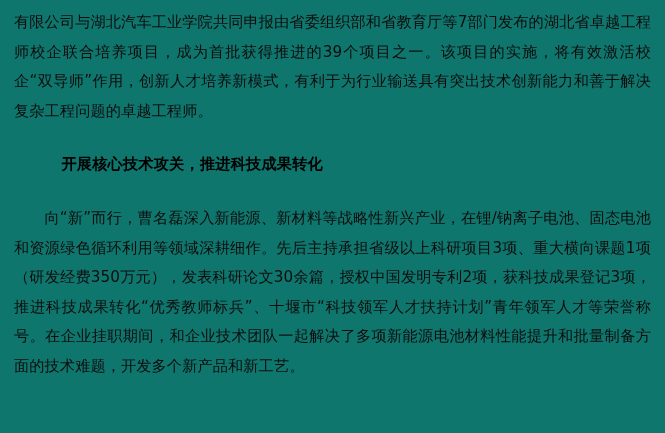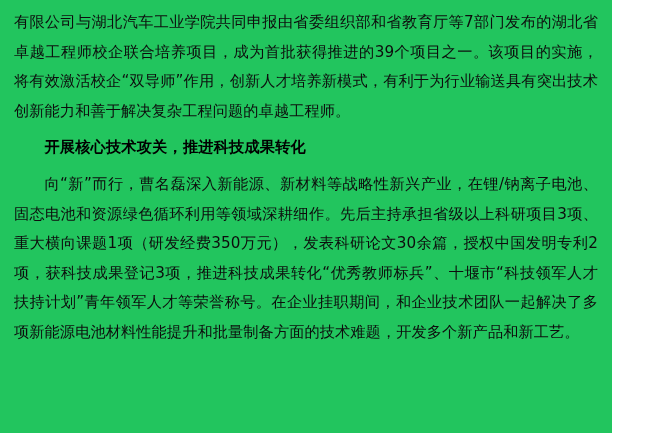--- a/index.html
+++ b/index.html
@@ -8,23 +8,23 @@
     background: #ffffff;
   }
   body {
     width: 665px;
     height: 433px;
     overflow: hidden;
     font-family: "DejaVu Sans", "Liberation Sans", sans-serif;
   }
   .page {
     position: relative;
-    width: 612px;
+    width: 665px;
     height: 433px;
-    background: #22c55e;
+    background: #0f766e;
     box-sizing: border-box;
     padding: 8px 14px 0 14px;
   }
   .para {
     font-size: 15.2px;
     line-height: 29.6px;
     color: #0d0d0d;
     text-align: justify;
     text-justify: inter-ideograph;
     margin: 0;
@@ -35,21 +35,21 @@
   }
   .para.indent {
     text-indent: 2em;
   }
   .heading {
     font-size: 15.2px;
     line-height: 29.6px;
     color: #000000;
     font-weight: bold;
     text-indent: 2em;
-    margin: 0;
+    margin: 17px;
     letter-spacing: 0.2px;
   }
   .spacer-sm {
     height: 7px;
   }
 </style>
 </head>
 <body>
 
 <div class="page">

